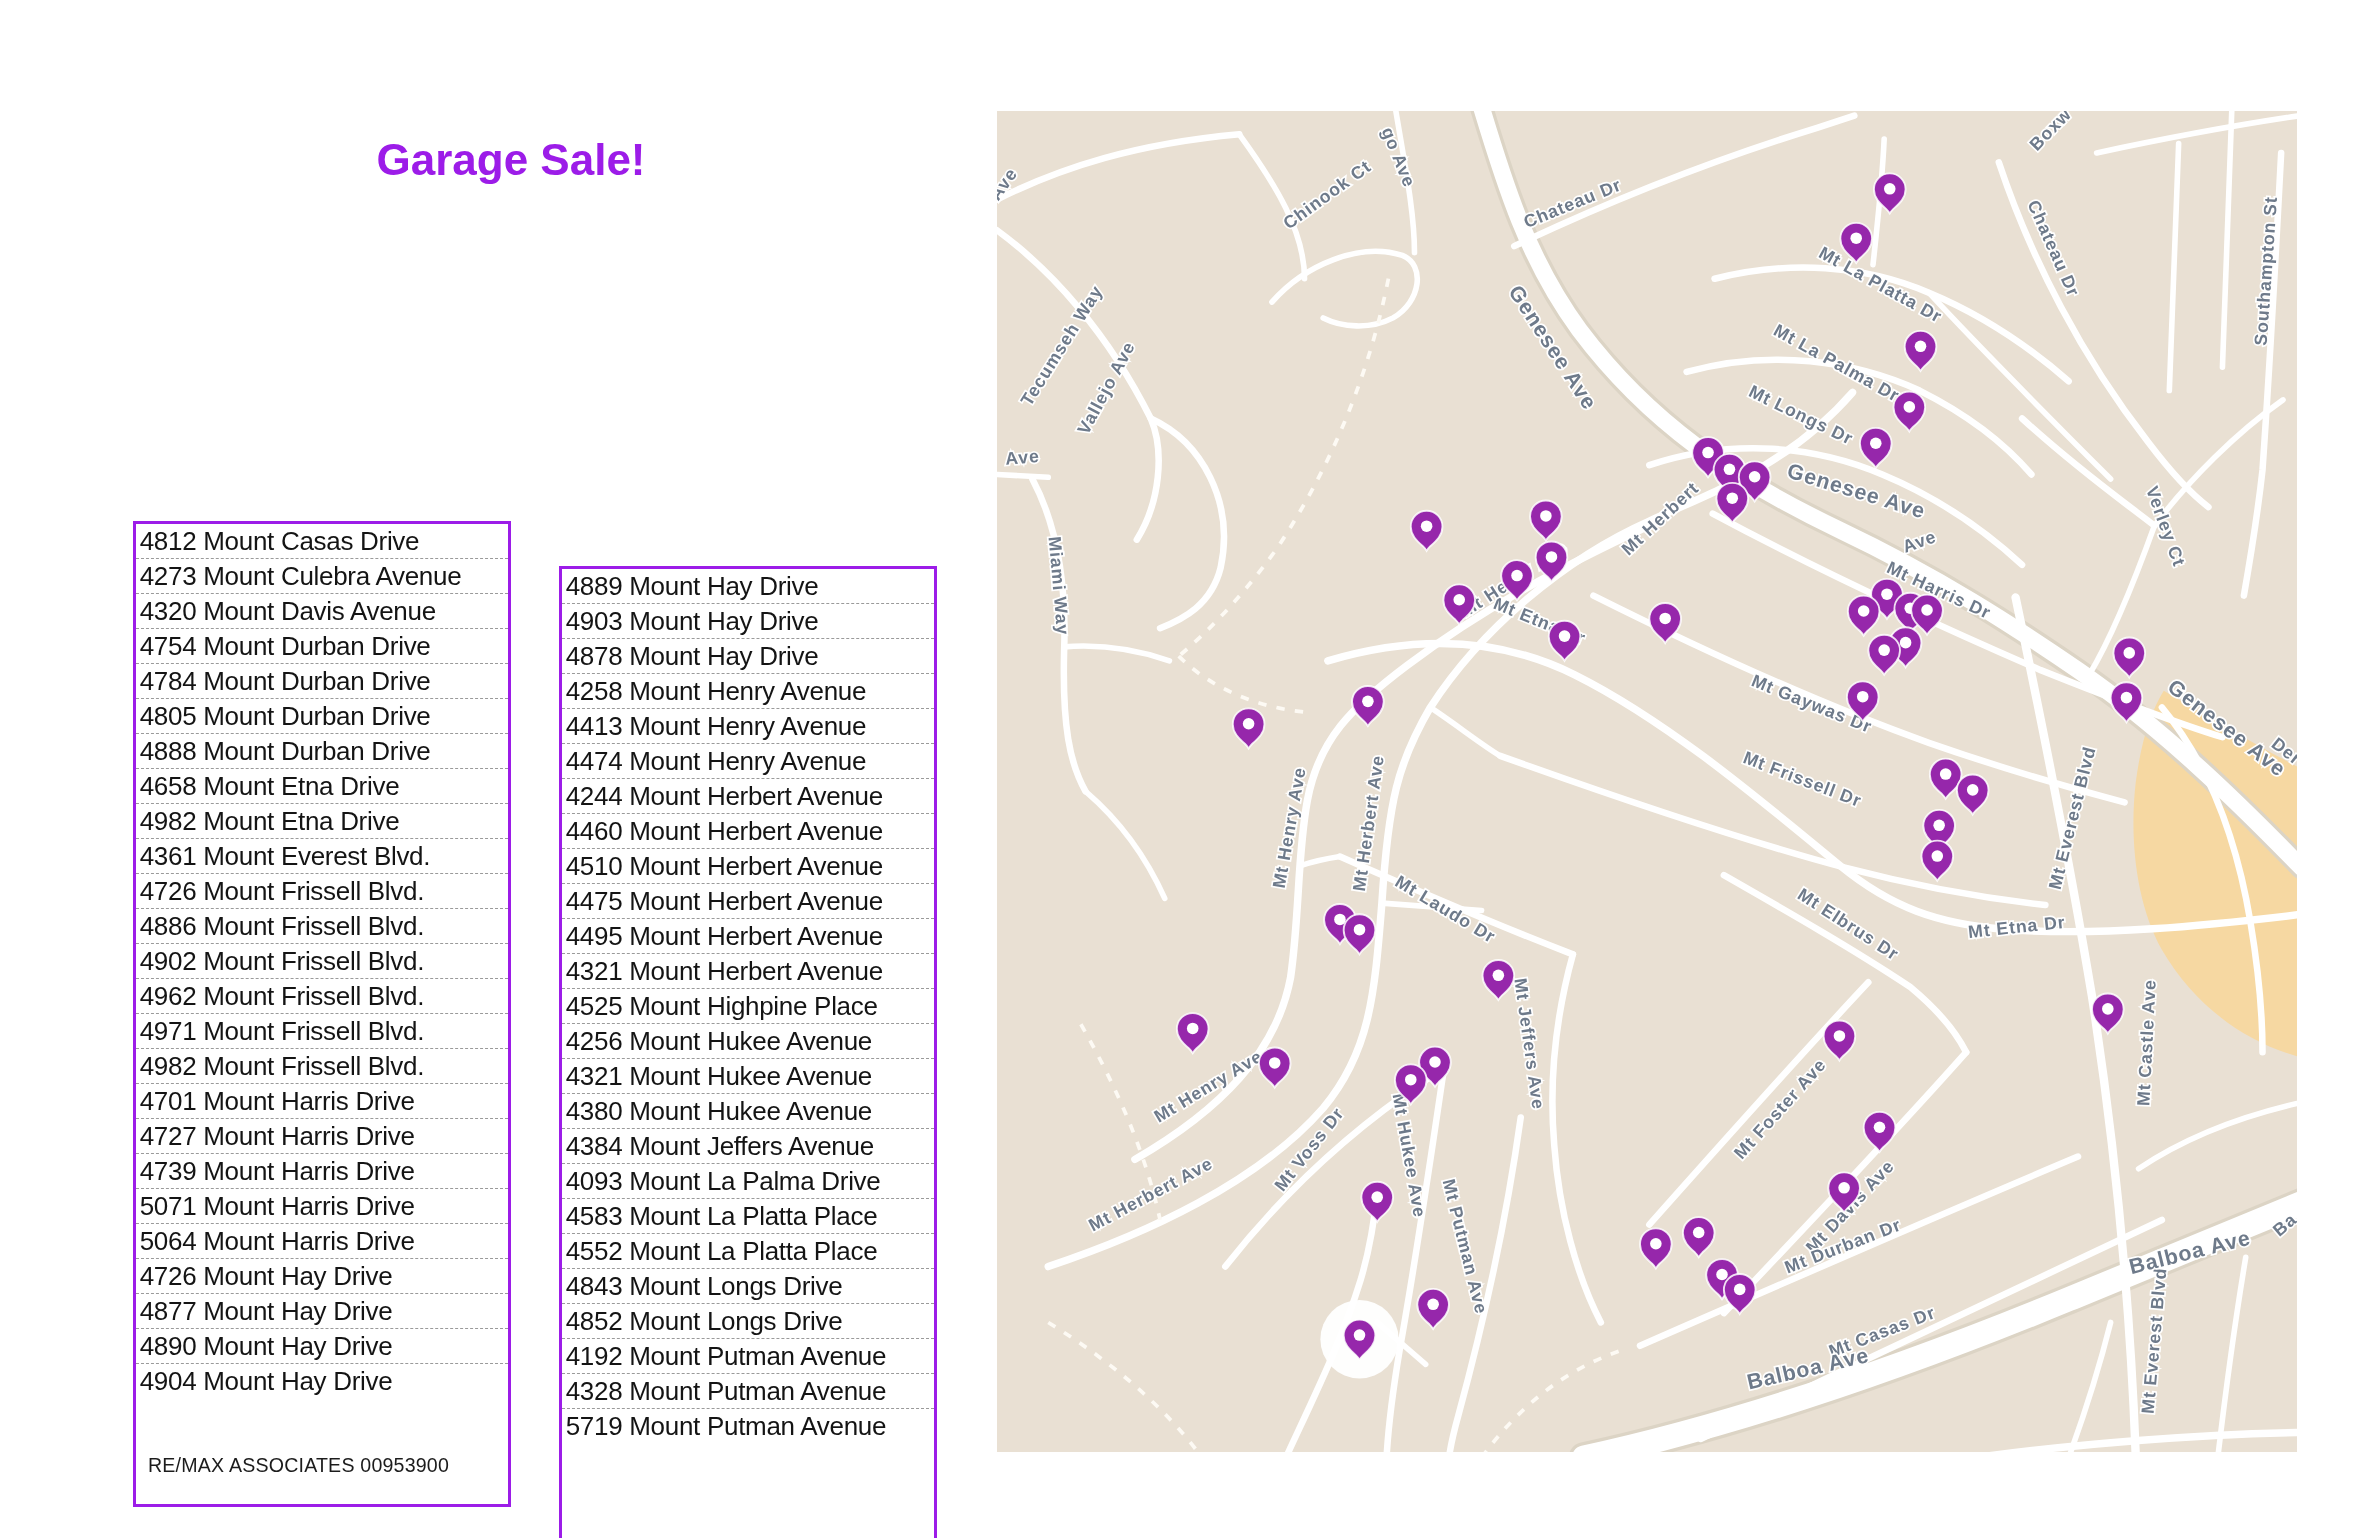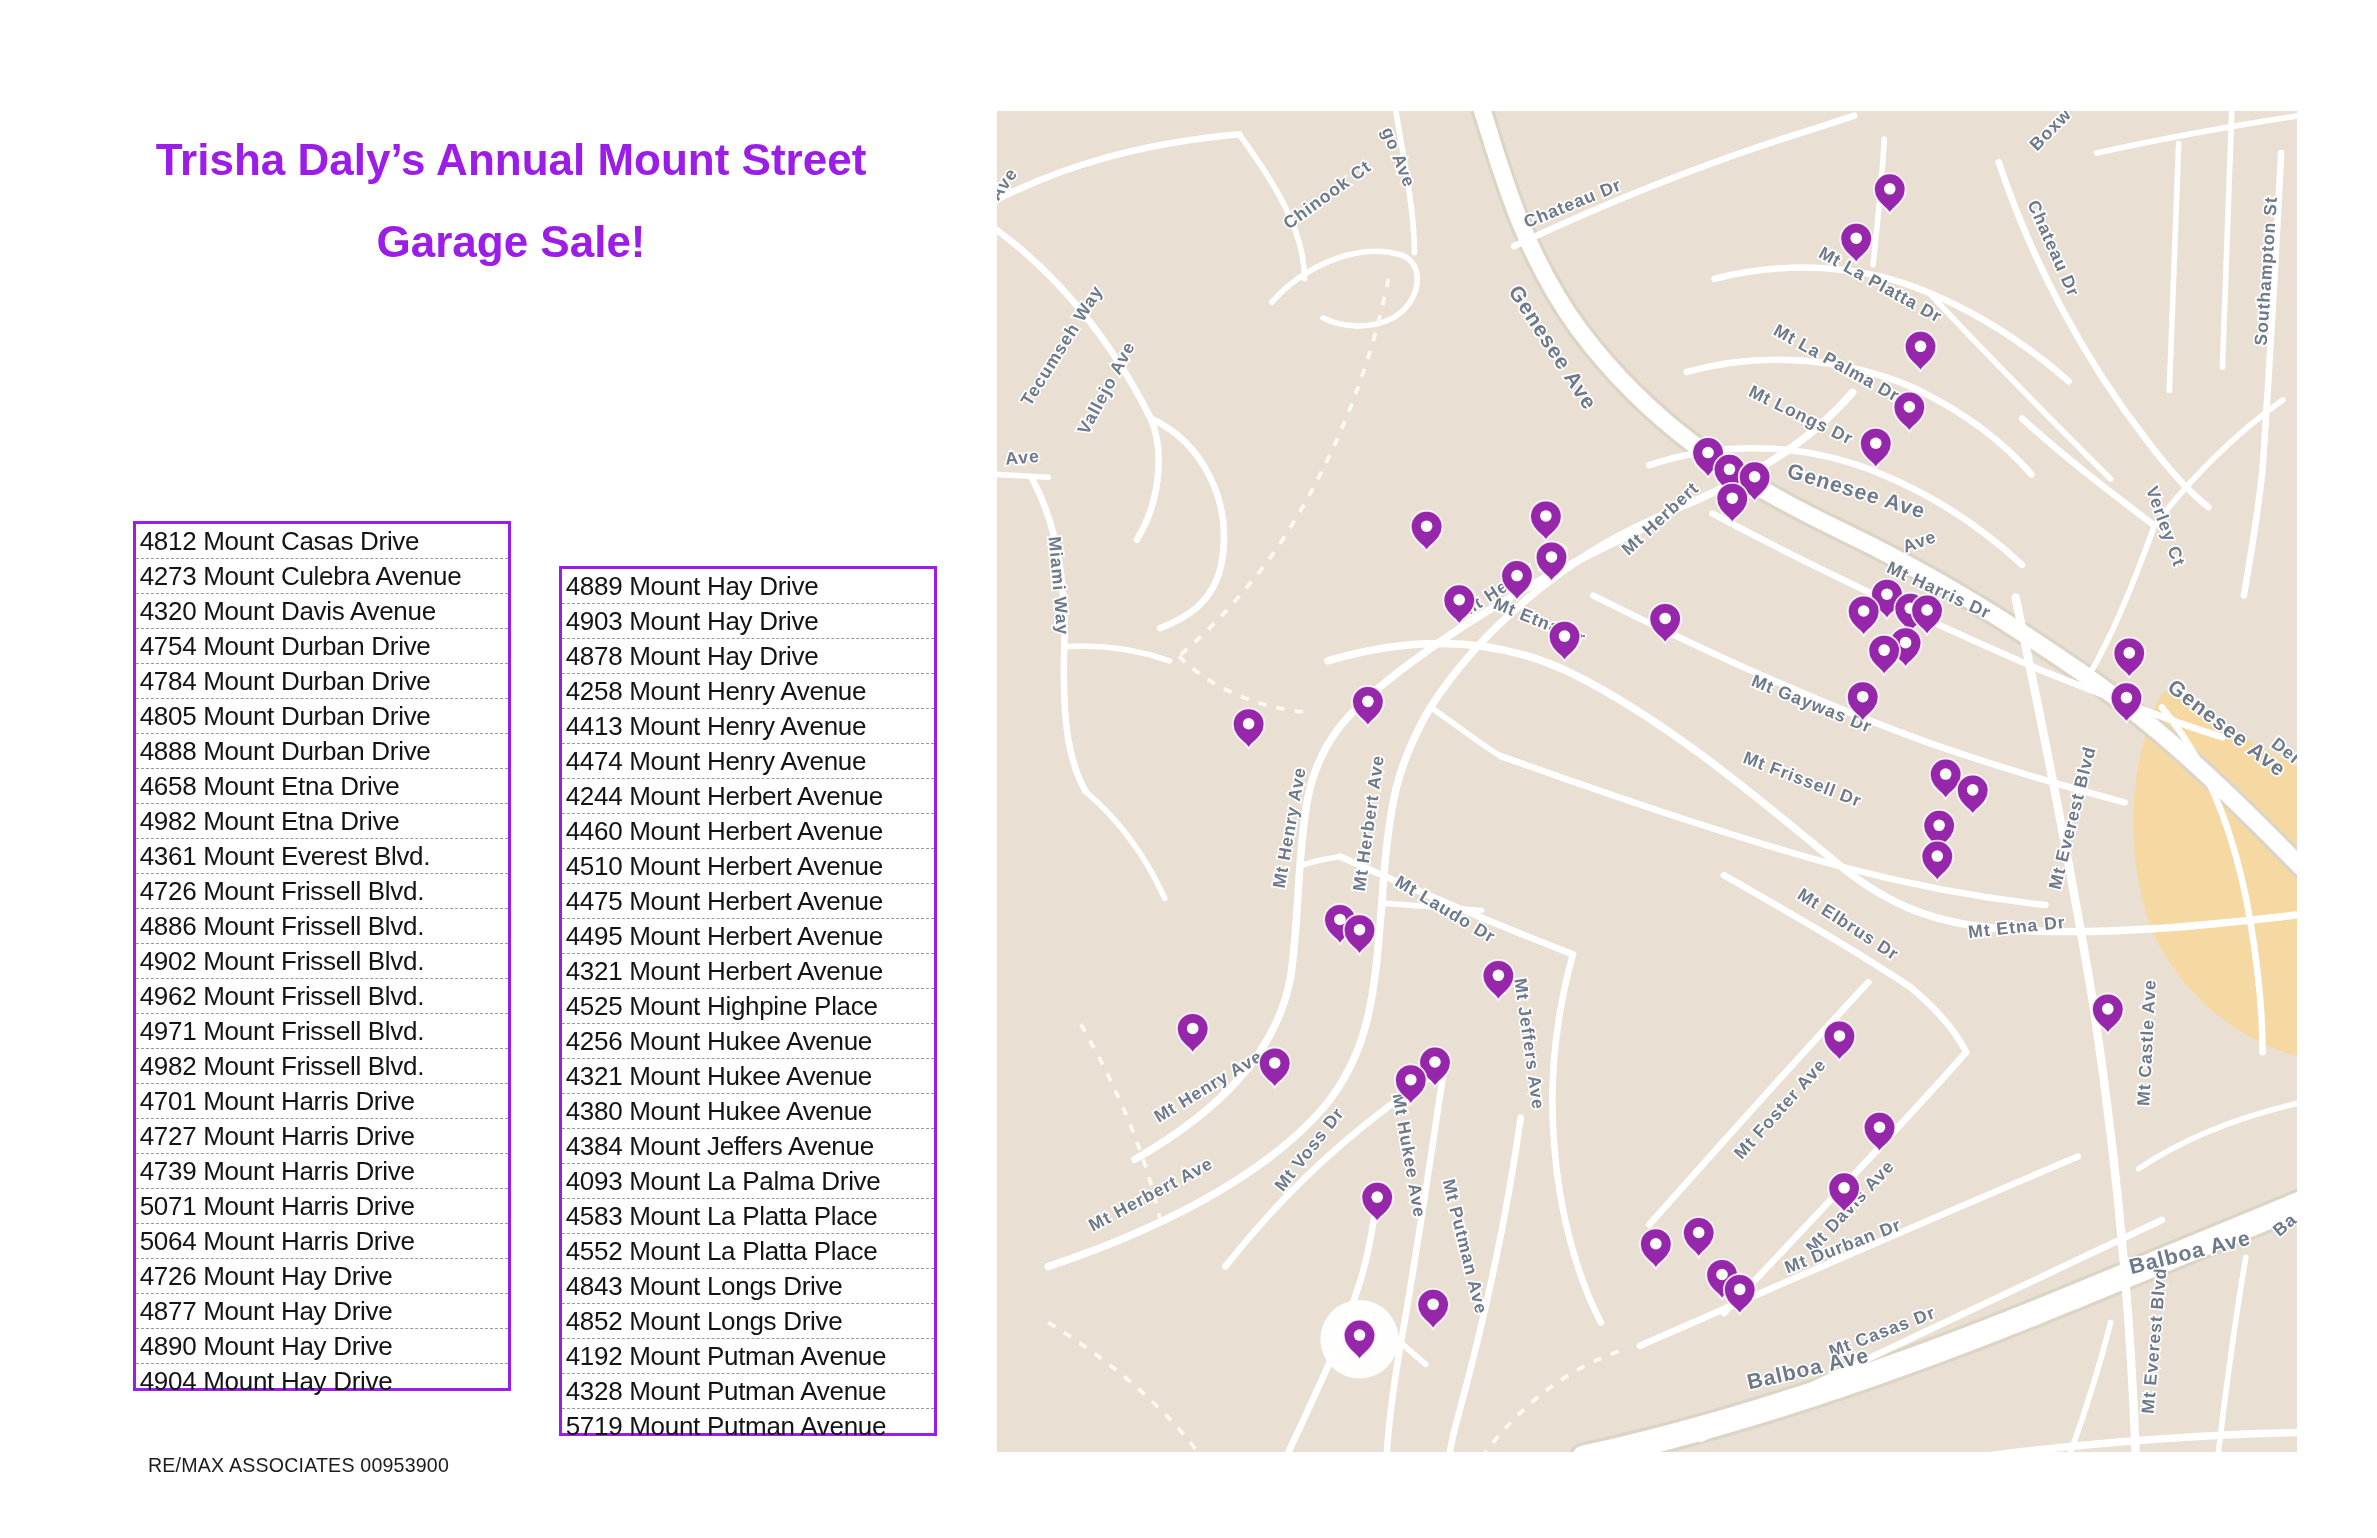--- a/index.html
+++ b/index.html
@@ -1,39 +1,38 @@
 <!DOCTYPE html>
 <html style="--accent: #9c1ce8;font-size:15px"><head>
 <meta charset="utf-8">
 <style>
   html,body{margin:0;padding:0;background:#ffffff;}
   .page{position:relative;width:2377px;height:1538px;background:#fff;overflow:hidden;
         font-family:"Liberation Sans",sans-serif;}
   .title-block{position:absolute;left:54px;top:119px;width:914px;text-align:center;}
   .title-line{font-weight:bold;font-size:44px;line-height:82px;color:var(--accent,#9c1ce8);}
-  .addr-box{position:absolute;top:521px;width:378px;height:870px;margin:0;padding:0;
+  .addr-box{position:absolute;top:521px;width:378px;height:986px;margin:0;padding:0;
             list-style:none;border:3.7px solid var(--accent,#9c1ce8);box-sizing:border-box;
             background:#fff;}
   .addr-box.left{left:133px;}
   .addr-box.right{left:559px;margin-top:45px;}
   .addr-row{height:34px;line-height:34px;font-size:26px;color:#141414;white-space:nowrap;
             overflow:hidden;border-bottom:0.9px dashed #9a9a9a;padding-left:3.7px;letter-spacing:-0.3px;}
   .addr-row:last-child{border-bottom:none;}
   .license{position:absolute;left:148px;top:1454px;font-size:19.6px;color:#1c1c1c;letter-spacing:0.2px;}
   .map-wrap{position:absolute;left:997px;top:111px;width:1300px;height:1341px;background:#e9e0d3;overflow:hidden;}
   .map-wrap svg{display:block;width:1300px;height:1341px;}
   text.street{font-family:"Liberation Sans",sans-serif;font-weight:bold;fill:#6e7a8a;
               stroke:#ffffff;stroke-width:3.6px;paint-order:stroke;letter-spacing:1px;}
 </style>
 </head>
 <body>
 
 <div class="page">
   <div class="title-block">
-    <div class="title-line">Trisha Daly’s Annual Mount Street</div>
     <div class="title-line">Garage Sale!</div>
   </div>
 
   <ul class="addr-box left" id="list-left">
       <li class="addr-row">4812 Mount Casas Drive</li>
       <li class="addr-row">4273 Mount Culebra Avenue</li>
       <li class="addr-row">4320 Mount Davis Avenue</li>
       <li class="addr-row">4754 Mount Durban Drive</li>
       <li class="addr-row">4784 Mount Durban Drive</li>
       <li class="addr-row">4805 Mount Durban Drive</li>

